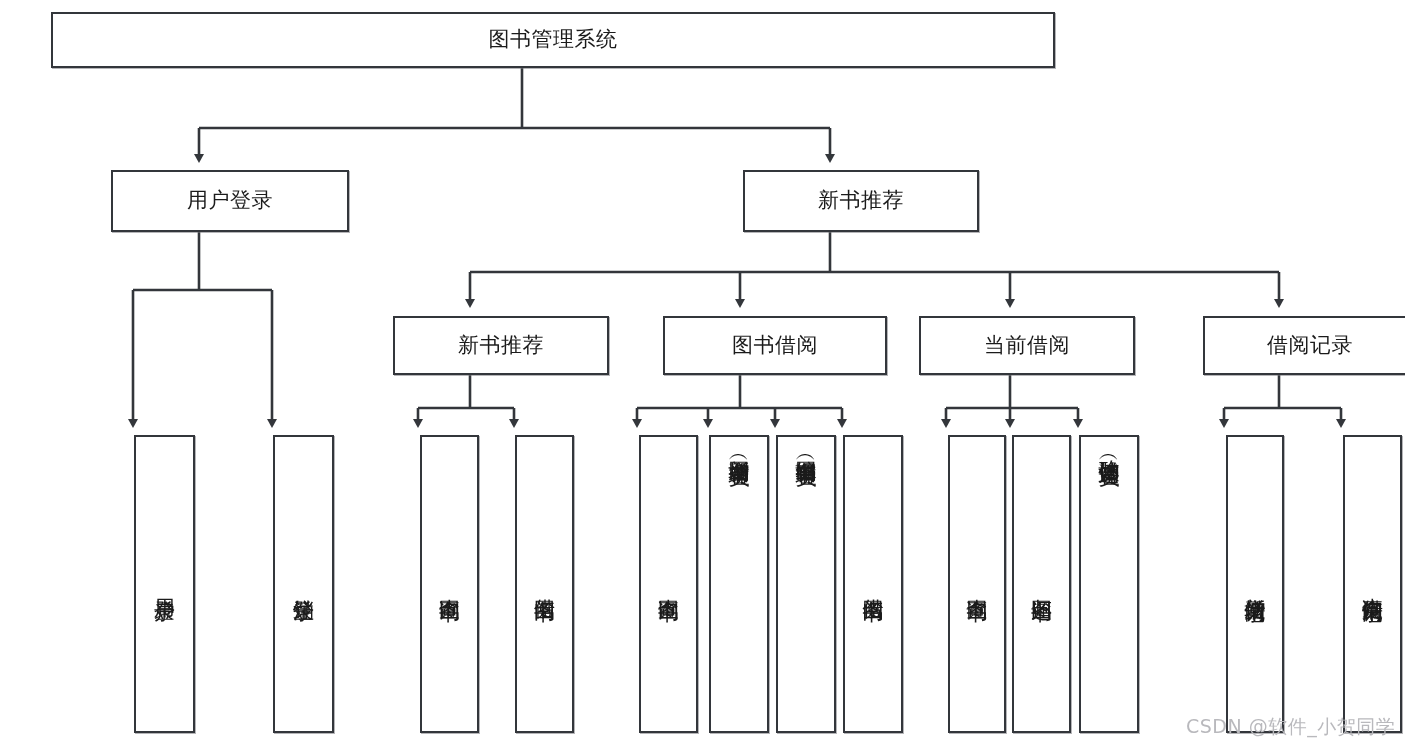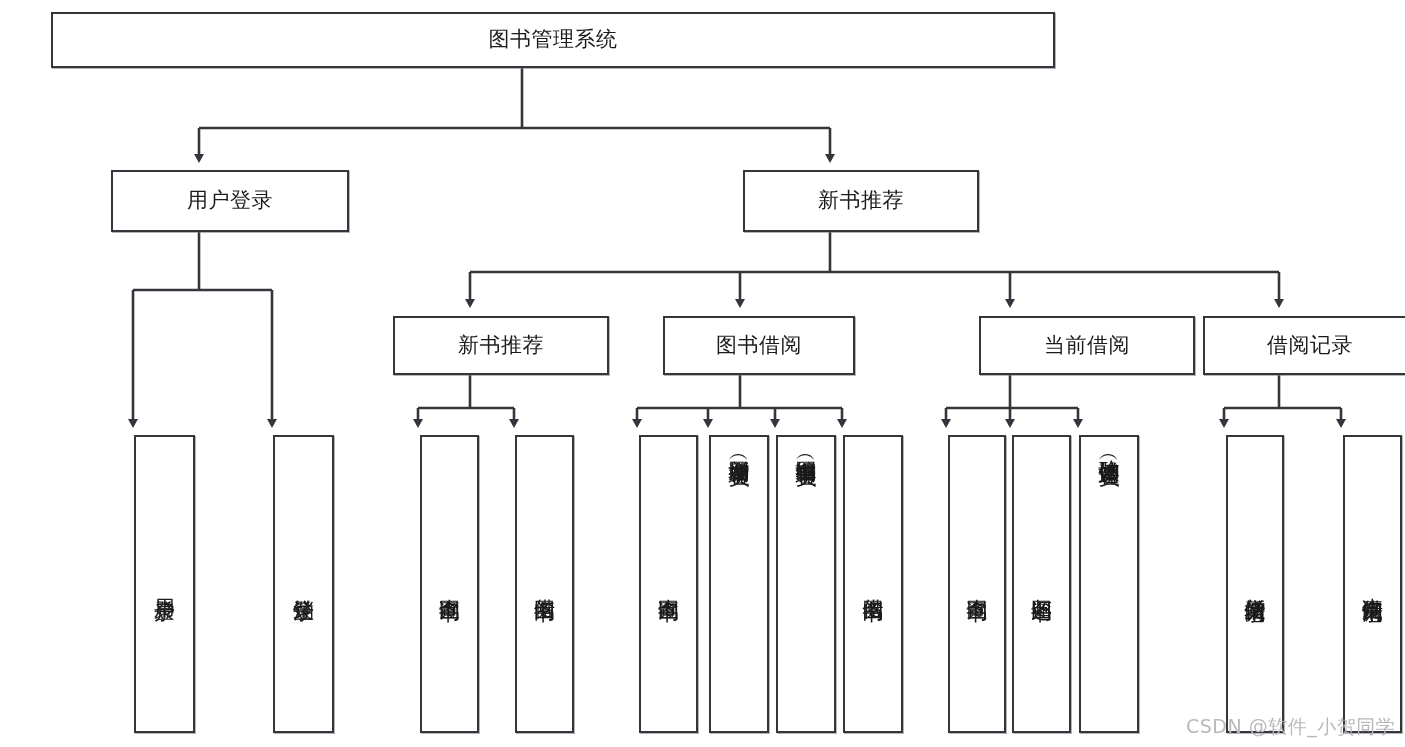--- a/index.html
+++ b/index.html
@@ -138,24 +138,24 @@
   <div class="node-box" style="left:80px; top:170px; width:238px; height:62px;">
     <span class="node-label-h">用户登录</span>
   </div>
   <div class="node-box" style="left:712px; top:170px; width:236px; height:62px;">
     <span class="node-label-h">新书推荐</span>
   </div>
 
   <div class="node-box" style="left:362px; top:316px; width:216px; height:59px;">
     <span class="node-label-h">新书推荐</span>
   </div>
-  <div class="node-box" style="left:632px; top:316px; width:192px; height:59px;">
+  <div class="node-box" style="left:632px; top:316px; width:224px; height:59px;">
     <span class="node-label-h">图书借阅</span>
   </div>
-  <div class="node-box" style="left:948px; top:316px; width:216px; height:59px;">
+  <div class="node-box" style="left:888px; top:316px; width:216px; height:59px;">
     <span class="node-label-h">当前借阅</span>
   </div>
   <div class="node-box" style="left:1172px; top:316px; width:214px; height:59px;">
     <span class="node-label-h">借阅记录</span>
   </div>
 
   <div class="node-box leaf-box centered" style="left:103px; top:435px; width:61px; height:298px;">
     <span class="node-label-v">用户登录</span>
   </div>
   <div class="node-box leaf-box centered" style="left:242px; top:435px; width:61px; height:298px;">

